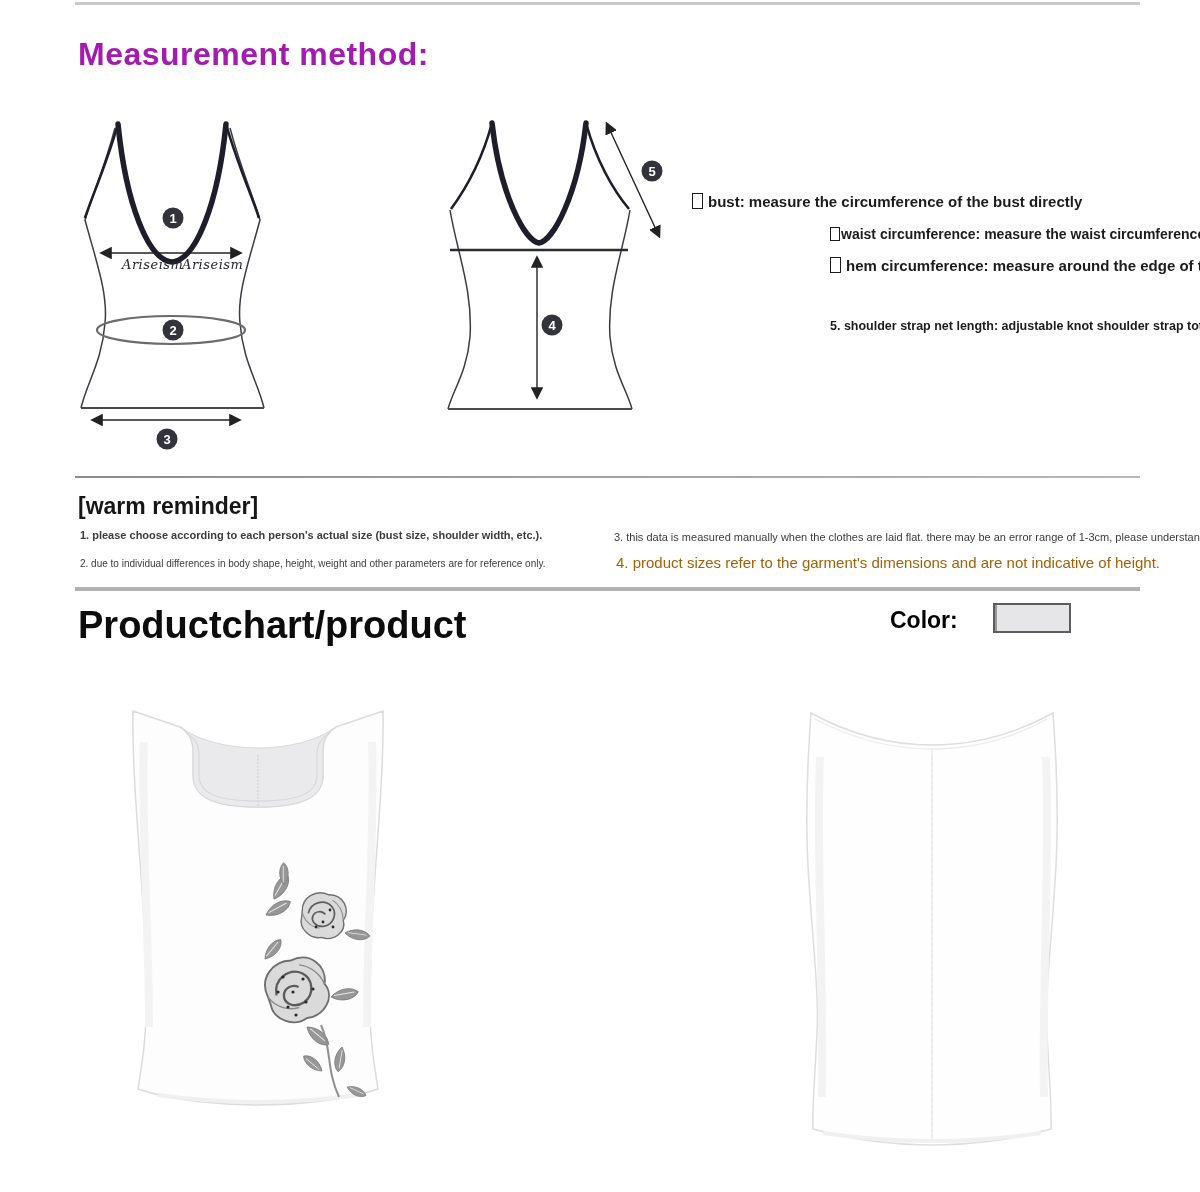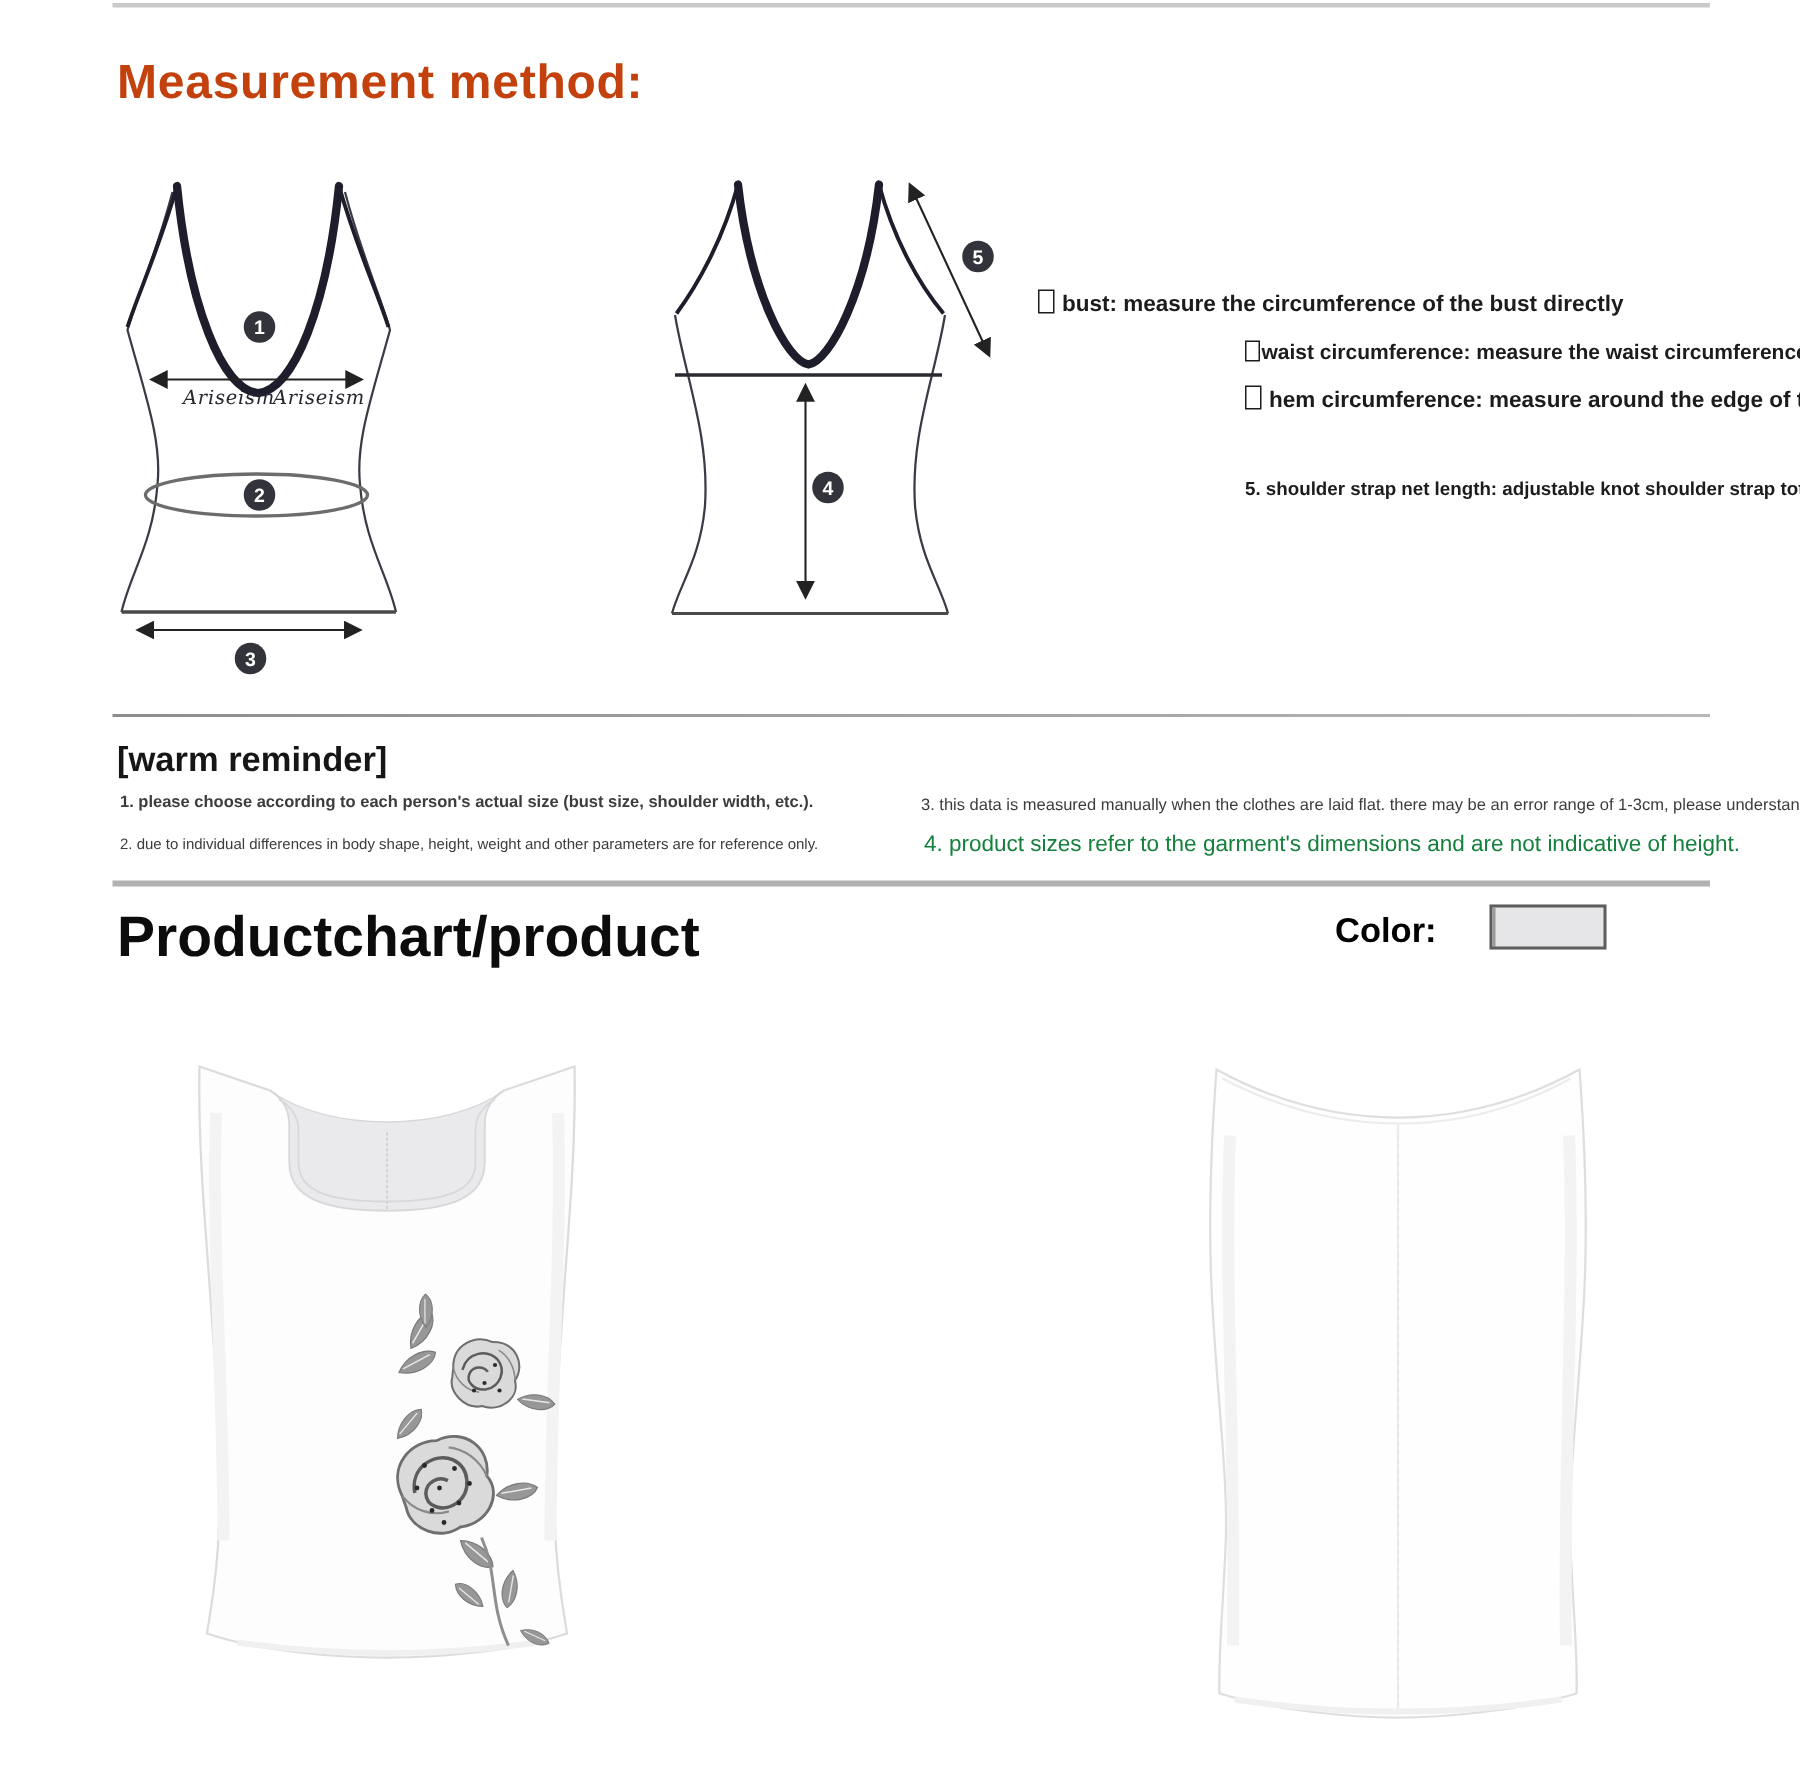--- a/index.html
+++ b/index.html
@@ -6,38 +6,38 @@
   .page{
     position:relative;width:1200px;height:1192px;background:#ffffff;
     font-family:"Liberation Sans",sans-serif;color:#111;overflow:hidden;
   }
   .abs{position:absolute;}
   
   .rule-top{left:75px;top:2px;width:1065px;height:3px;background:#c9c9c9;}
   .rule-mid{left:75px;top:476px;width:1065px;height:2px;background:linear-gradient(to right,#8d8d8d,#b8b8b8);}
   .rule-bottom{left:75px;top:587px;width:1065px;height:4px;background:#b2b2b2;}
   
-  .h-measure{left:78px;top:36px;font-size:32px;font-weight:bold;letter-spacing:.5px;color:#c2410c;}
+  .h-measure{left:78px;top:36px;font-size:32px;font-weight:bold;letter-spacing:.5px;color:#a21caf;}
   .h-warm{left:78px;top:493px;font-size:23px;font-weight:bold;color:#161616;}
   .h-product{left:78px;top:604px;font-size:38px;font-weight:bold;color:#0c0c0c;}
   
   .note{color:#1c1c1c;font-weight:bold;white-space:nowrap;padding-left:41px;}
   .note-bust{left:651px;top:193px;font-size:15px;}
   .note-waist{left:789px;top:226px;font-size:14px;}
   .note-hem{left:789px;top:257px;font-size:15px;}
   .note-backlen{left:786px;top:281px;font-size:26px;}
   .note-strap{left:789px;top:319px;font-size:12.5px;}
   .tofu{display:inline-block;width:9px;height:14px;border:1.5px solid #1c1c1c;vertical-align:-2px;margin-right:5px;}
   .tofu.tight{margin-right:1px;width:8px;height:12px;}
   
   .wr{color:#3c3c3c;white-space:nowrap;}
   .wr-1{left:80px;top:529px;font-size:11px;font-weight:bold;}
   .wr-2{left:80px;top:558px;font-size:10px;}
   .wr-3{left:614px;top:531px;font-size:11px;}
-  .wr-4{left:616px;top:554px;font-size:15px;color:#15803d;}
+  .wr-4{left:616px;top:554px;font-size:15px;color:#a16207;}
   
   .color-label{left:890px;top:607px;font-size:23px;font-weight:bold;color:#000000;}
   .color-swatch{left:993px;top:603px;width:78px;height:30px;background:#e6e6e8;
     border:2px solid #5d5d5d;box-sizing:border-box;box-shadow:inset 2px 0 0 #9a9a9a;}
   svg{display:block;}
   .svgtxt{font-family:"Liberation Sans",sans-serif;font-weight:bold;fill:#ffffff;}
   .scripttxt{font-family:"DejaVu Serif",serif;font-style:italic;fill:#26262e;letter-spacing:.5px;}
 </style>
 </head>
 <body>

